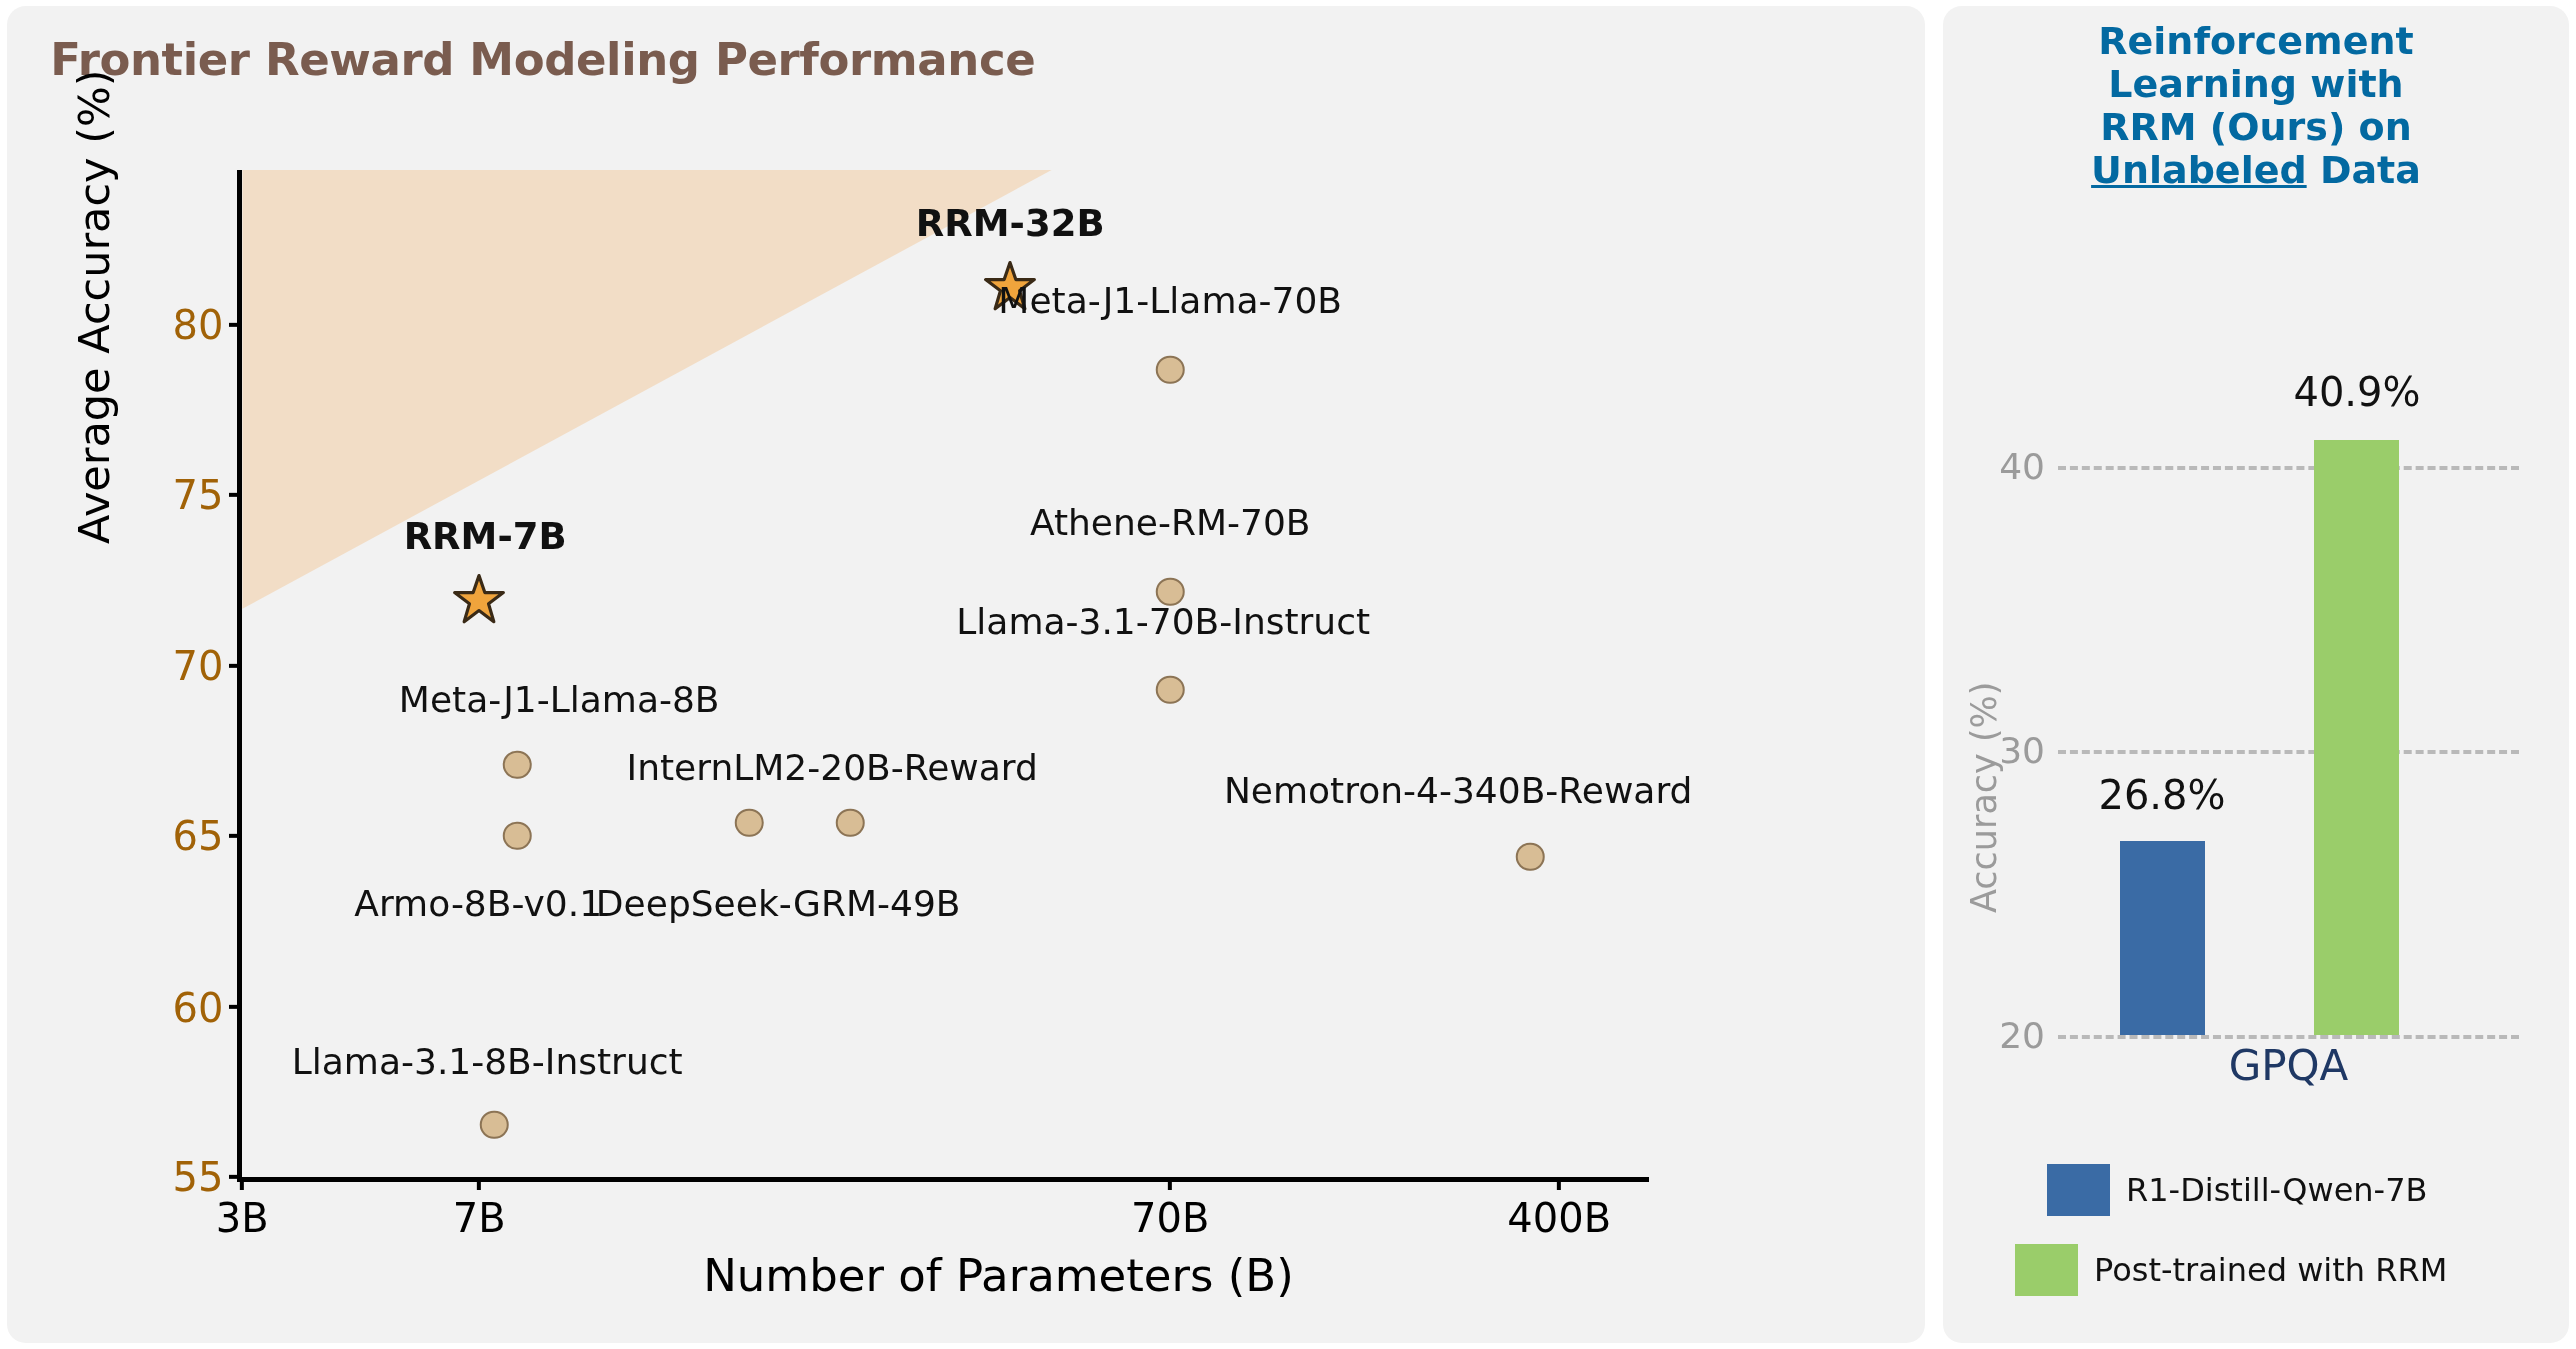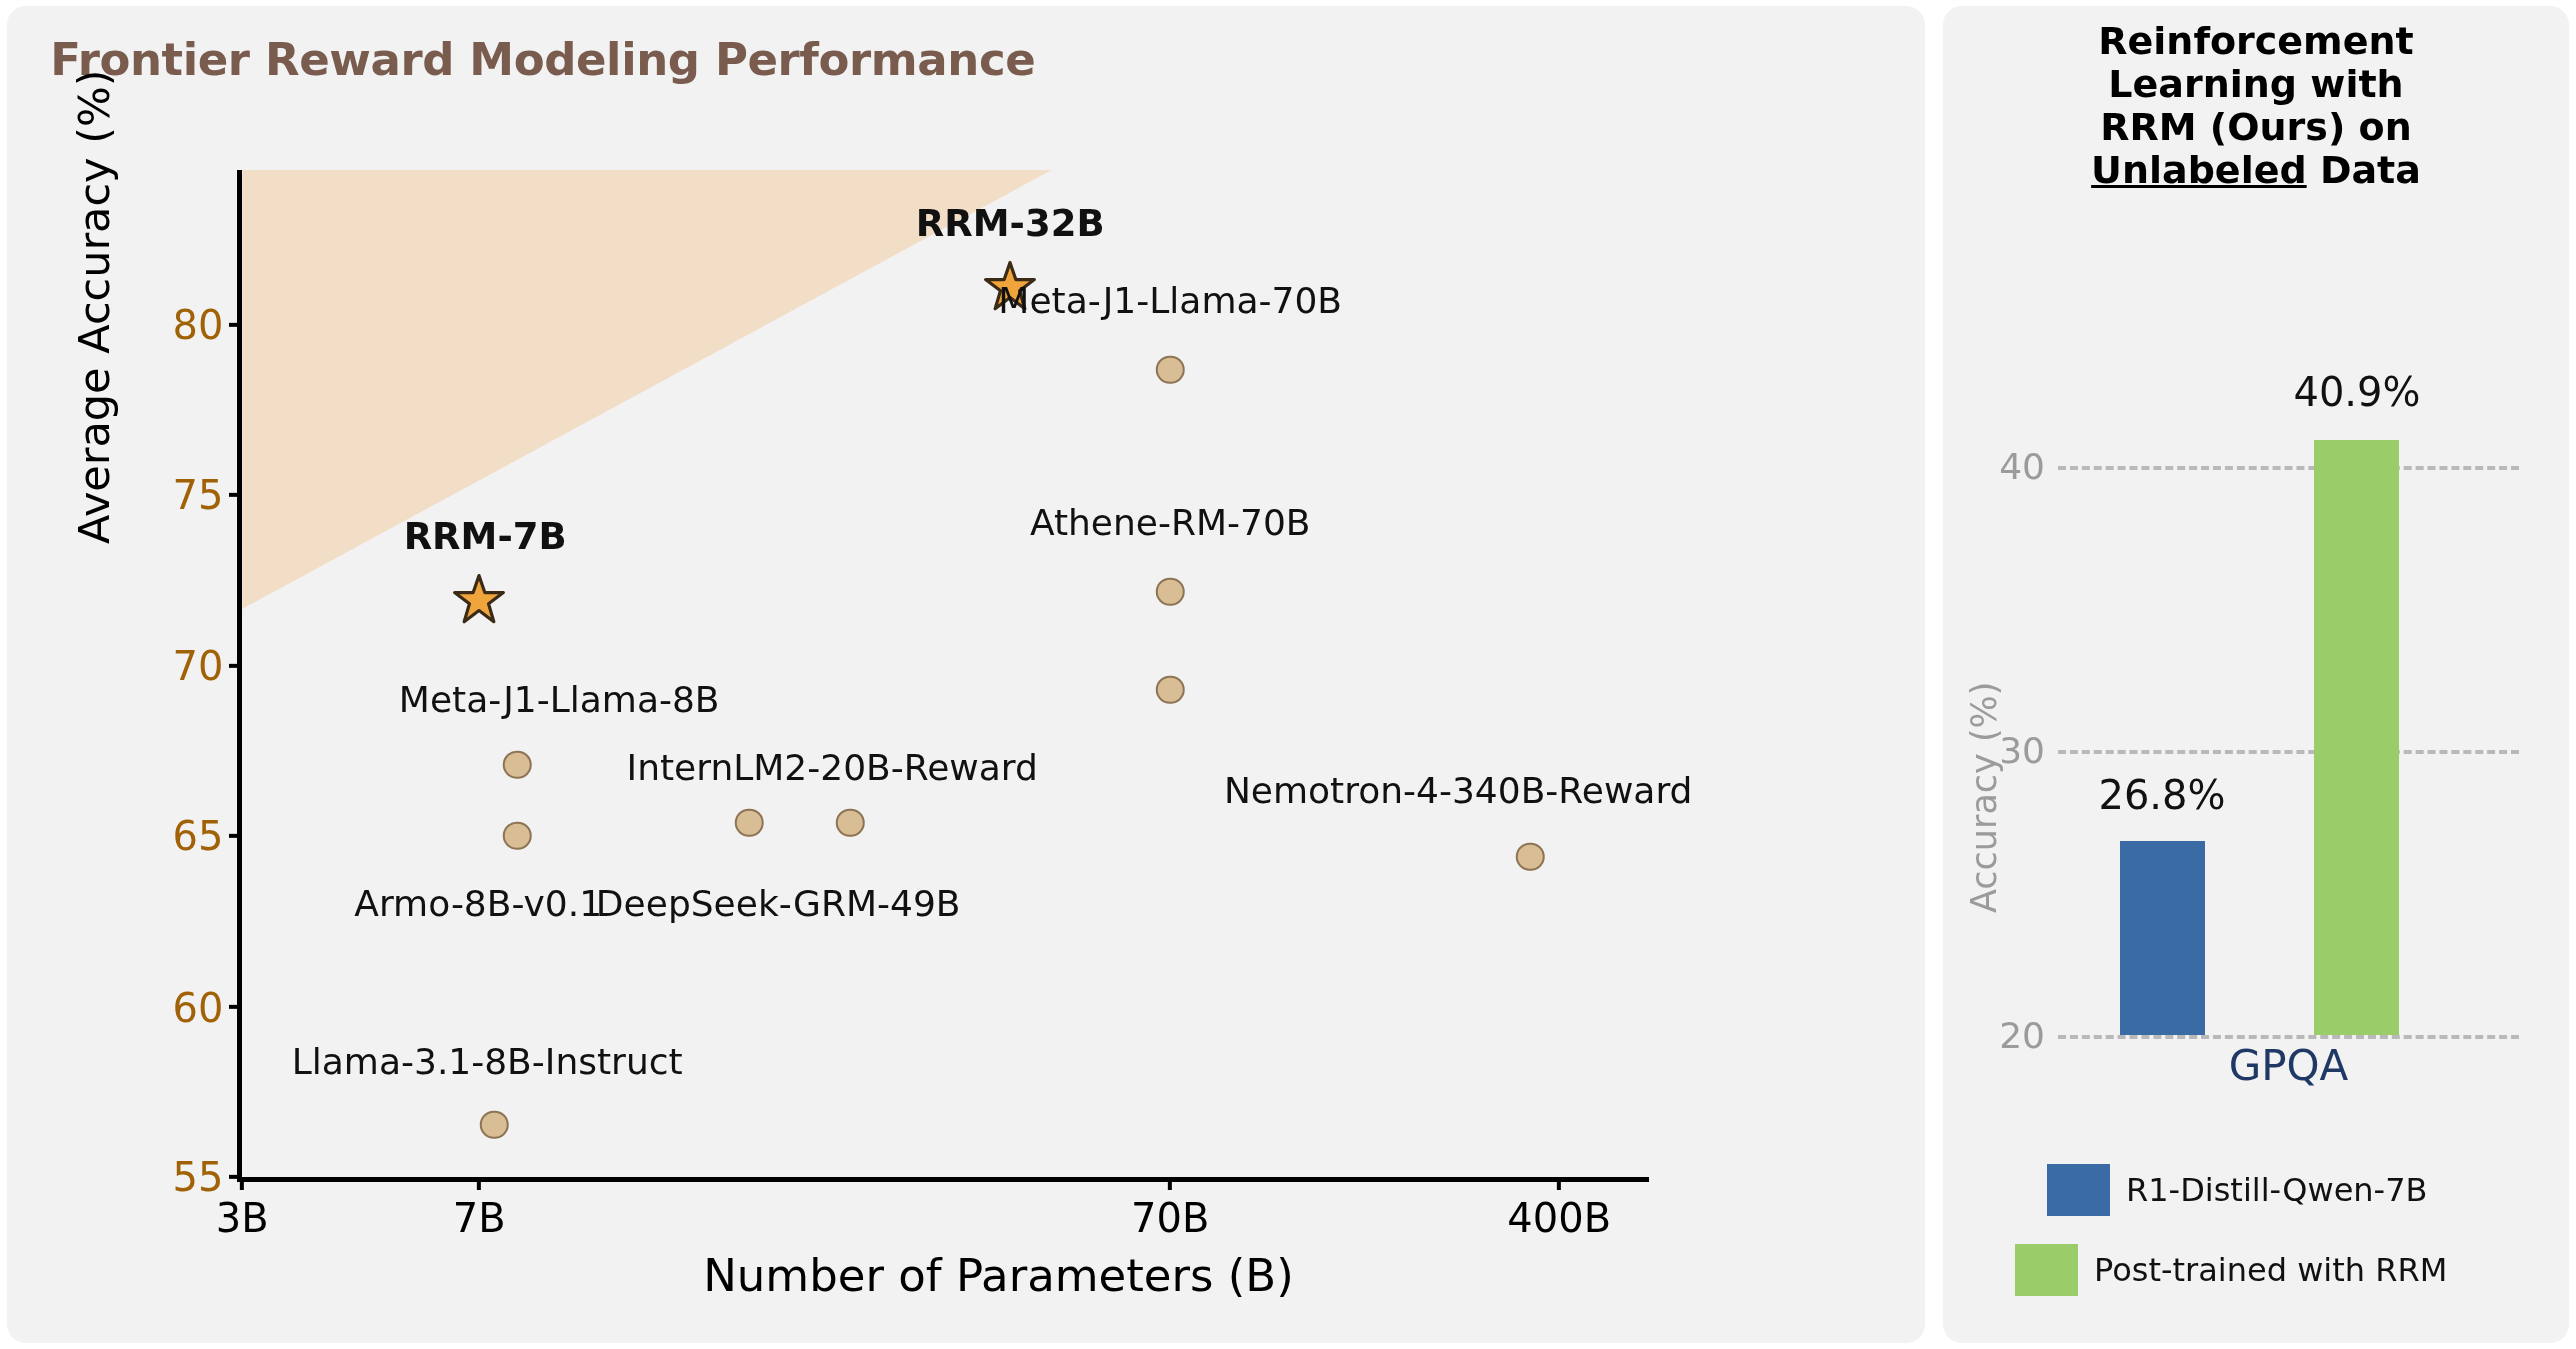--- a/index.html
+++ b/index.html
@@ -150,21 +150,21 @@
     border-radius: 18.7px;
   }
   #bar-title {
     position: absolute;
     left: 0;
     top: 14.4px;
     width: 626px;
     text-align: center;
     font-size: 38px;
     font-weight: bold;
-    color: #000000;
+    color: #0369a1;
     line-height: 1.13;
   }
   #bar-title u { text-decoration: underline; }
 
   #bar-plot {
     position: absolute;
     left: 115px;
     top: 403px;
     width: 461px;
     height: 626px;
@@ -295,20 +295,21 @@
       </div>
       <div class="pt-label bold" style="left:243px; top:366px;">RRM-7B</div>
 
       <div class="dot" style="left:928px; top:200px;"></div>
       <div class="pt-label" style="left:928px; top:130px;">Meta-J1-Llama-70B</div>
 
       <div class="dot" style="left:928px; top:422px;"></div>
       <div class="pt-label" style="left:928px; top:352px;">Athene-RM-70B</div>
 
       <div class="dot" style="left:928px; top:520px;"></div>
+      <div class="pt-label" style="left:921px; top:451px;">Llama-3.1-70B-Instruct</div>
 
       <div class="dot" style="left:275px; top:595px;"></div>
       <div class="pt-label" style="left:317px; top:529px;">Meta-J1-Llama-8B</div>
 
       <div class="dot" style="left:275px; top:666px;"></div>
       <div class="pt-label" style="left:236px; top:733px;">Armo-8B-v0.1</div>
 
       <div class="dot" style="left:507px; top:653px;"></div>
       <div class="pt-label" style="left:590px; top:597px;">InternLM2-20B-Reward</div>
 

